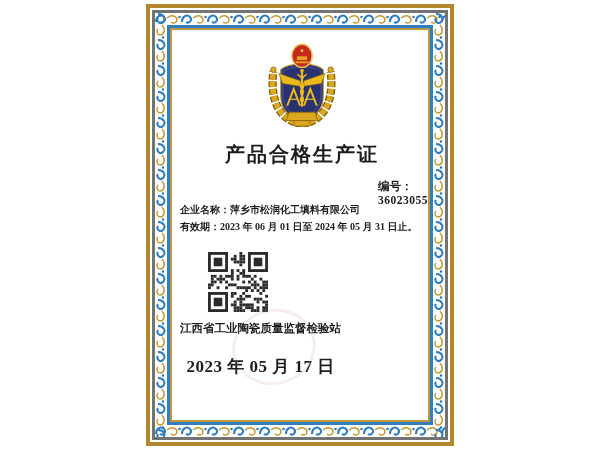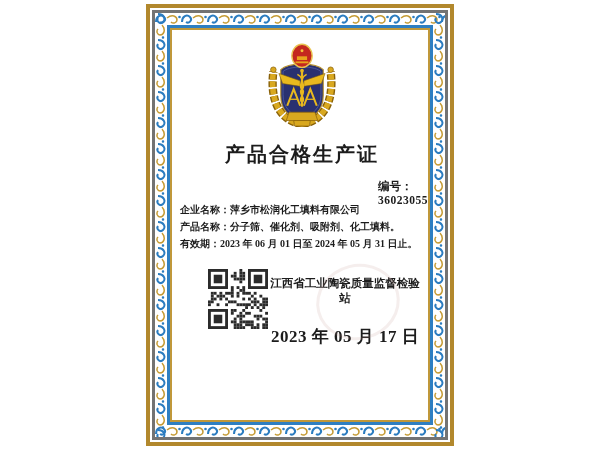--- a/index.html
+++ b/index.html
@@ -33,21 +33,21 @@
     font-size: 20px; font-weight: 700; letter-spacing: 2px; line-height: 26px;
   }
 
   .serial-line { margin-top: 12px; margin-left: 150px; font-size: 11.5px; font-weight: 700; height: 16px; padding-left: 48px; }
   .serial-line .num { letter-spacing: 0.5px; }
 
   .body-block { margin-top: 6px; font-size: 10px; font-weight: 700; }
   .line { line-height: 17px; margin: 0; }
   .statement { text-indent: 2em; }
 
-  .bottom-row { margin-top: 16px; display: flex; align-items: flex-start; }
+  .bottom-row { margin-top: 16px; display: flex; align-items: flex-start; flex-direction: column; }
   .qr { margin-left: 28px; width: 60px; height: 62px; }
   .issuer-col { flex: 1; position: relative; text-align: center; padding-right: 2px; }
   .issuer { margin-top: 8px; font-size: 11.5px; font-weight: 700; }
   .issue-date { margin-top: 19px; font-size: 17px; font-weight: 700; letter-spacing: 0.5px; }
   .watermark {
     position: absolute; left: 50%; top: -4px; width: 84px; height: 76px;
     margin-left: -30px; border: 3px solid rgba(190, 150, 140, 0.16);
     border-radius: 50%; transform: rotate(-14deg); pointer-events: none;
   }
 </style>
@@ -141,21 +141,20 @@
               </div>
 
               <h1 class="title">产品合格生产证</h1>
 
               <div class="serial-line">
                 <span>编号：</span><span class="num">36023055</span>
               </div>
 
               <div class="body-block">
                 <p class="line"><span>企业名称：</span><span>萍乡市松润化工填料有限公司</span></p>
-                <p class="line"><span>产品名称：</span><span>分子筛、催化剂、吸附剂、化工填料。</span></p>
                 <p class="line"><span>有效期：</span><span>2023 年 06 月 01 日至 2024 年 05 月 31 日止。</span></p>
               </div>
 
               <div class="bottom-row">
                 <div class="qr">
                   <svg id="qr-svg" viewBox="0 0 63 63" width="60" height="62" xmlns="http://www.w3.org/2000/svg">
                       <rect x="0" y="0" width="63" height="63" fill="#ffffff"></rect>
                       <rect x="0" y="0" width="21" height="21" fill="#2b2b2b"></rect>
                       <rect x="3" y="3" width="15" height="15" fill="#ffffff"></rect>
                       <rect x="6" y="6" width="9" height="9" fill="#2b2b2b"></rect>

